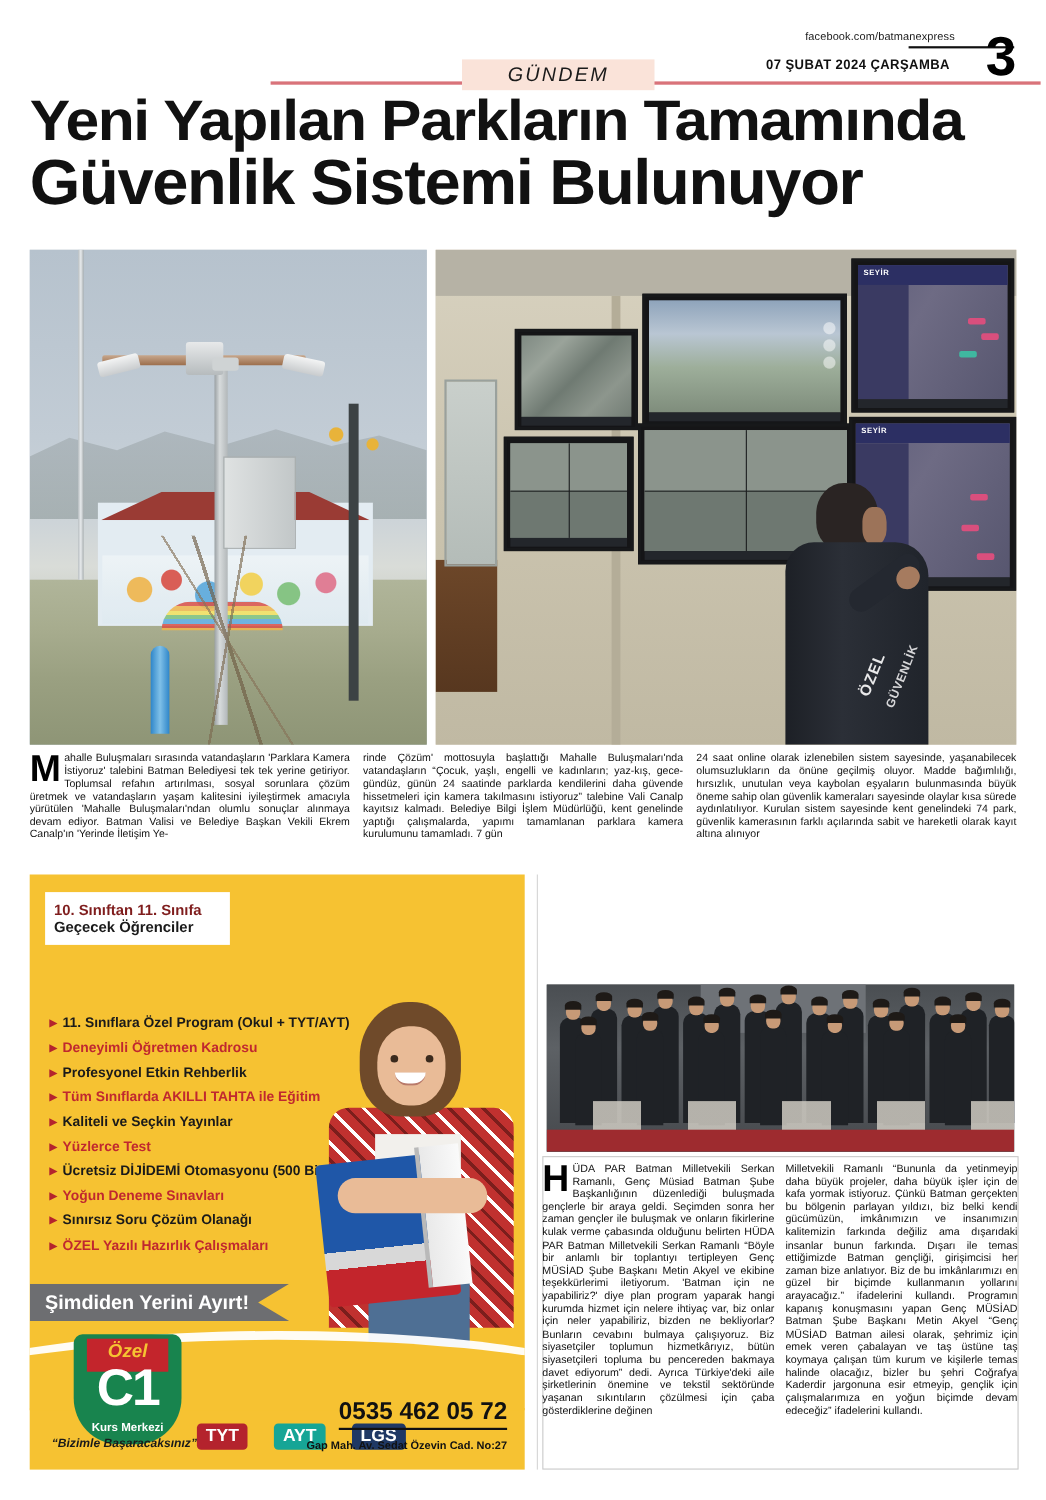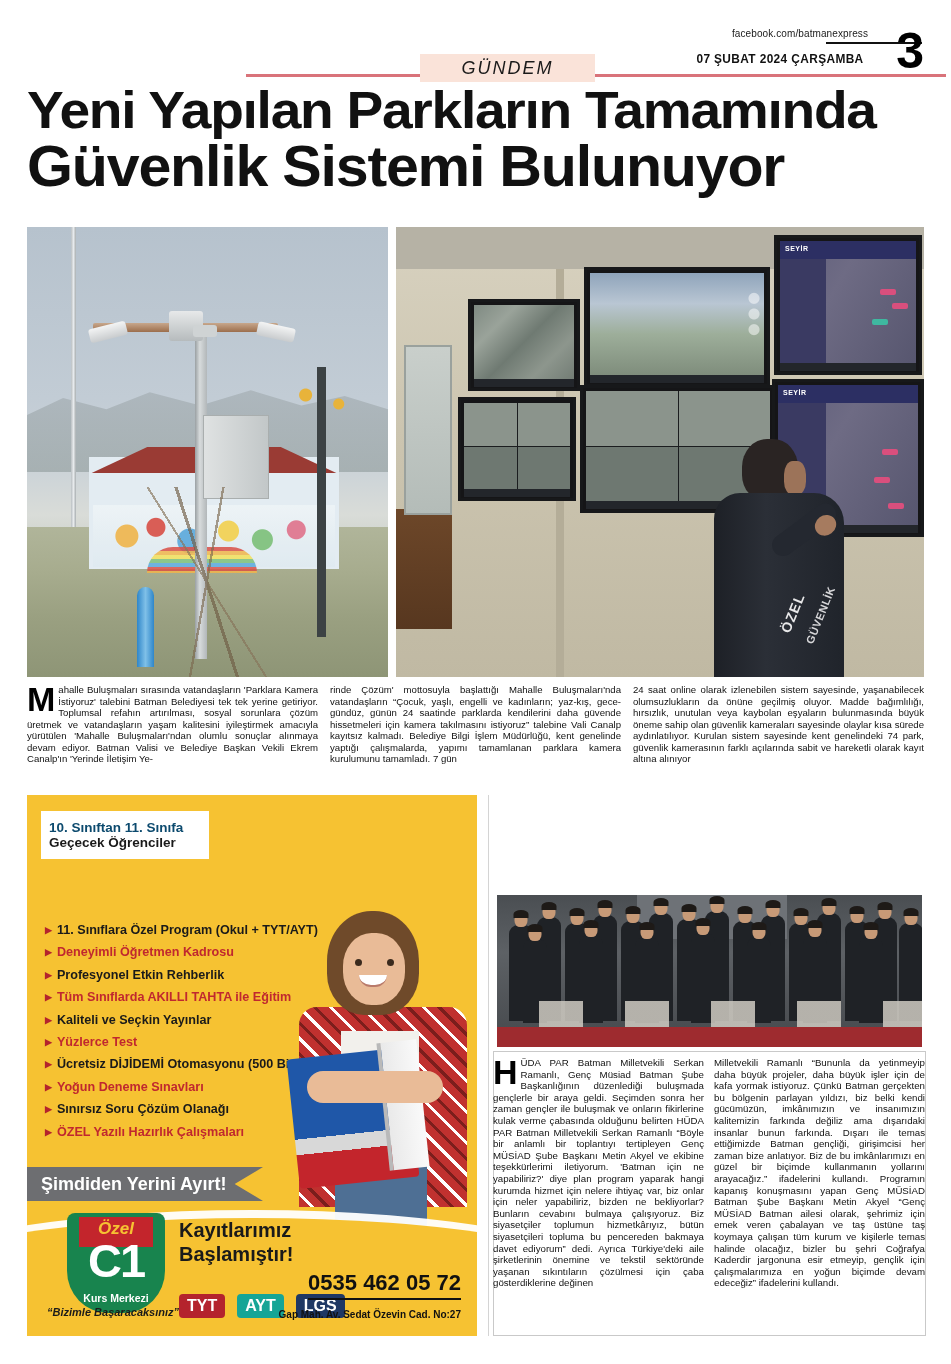--- a/index.html
+++ b/index.html
@@ -350,21 +350,21 @@
     background: #f6c232;
     overflow: hidden;
   }
   .ad-grade-box {
     position: absolute; left: 14px; top: 16px;
     width: 168px; height: 48px;
     background: #ffffff;
     display: flex; flex-direction: column; justify-content: center;
     padding-left: 8px;
   }
-  .ad-grade-box .g1 { font-size: 13.5px; font-weight: 700; color: #0c4a6e; }
+  .ad-grade-box .g1 { font-size: 13.5px; font-weight: 700; color: #7f1d1d; }
   .ad-grade-box .g2 { font-size: 13.5px; font-weight: 700; color: #1a1a1a; }
   .banner-red {
     position: absolute; left: 160px; top: 6px;
     width: 238px; height: 54px;
     background: #b4232d; border-radius: 10px;
     display: flex; align-items: center; justify-content: center;
   }
   .banner-red span {
     color: #fff; font-size: 35px; font-weight: 400;
     letter-spacing: -0.5px;
@@ -430,21 +430,21 @@
   .kayit {
     position: absolute; left: 152px; top: 424px;
     font-size: 20px; font-weight: 700; color: #1a1a1a; line-height: 1.18;
   }
   .slogan {
     position: absolute; left: 20px; bottom: 18px;
     font-size: 11px; font-style: italic; font-weight: 700; color: #1a1a1a;
   }
   .exam-tags {
     position: absolute; left: 152px; bottom: 18px;
-    display: flex; gap: 12px;
+    display: flex; gap: 24px;
   }
   .tag {
     padding: 3px 8px; border-radius: 4px;
     color: #fff; font-size: 16px; font-weight: 700;
   }
   .tag.tyt { background: #b4232d; }
   .tag.ayt { background: #16a596; }
   .tag.lgs { background: #1f3864; }
   .phone {
     position: absolute; right: 16px; bottom: 36px;
@@ -767,24 +767,20 @@
     <div class="ad-curve2"></div>
 
     <div class="logo-c1">
       <div class="shield"></div>
       <div class="shield-inner"></div>
       <div class="ozel-tag">Özel</div>
       <div class="c1-text">C1</div>
       <div class="kurs">Kurs Merkezi</div>
     </div>
 
-    <div class="kayit">
-      <div>Kayıtlarımız</div>
-      <div>Başlamıştır!</div>
-    </div>
 
     <div class="slogan">“Bizimle Başaracaksınız”</div>
 
     <div class="exam-tags">
       <span class="tag tyt">TYT</span>
       <span class="tag ayt">AYT</span>
       <span class="tag lgs">LGS</span>
     </div>
 
     <div class="phone">

